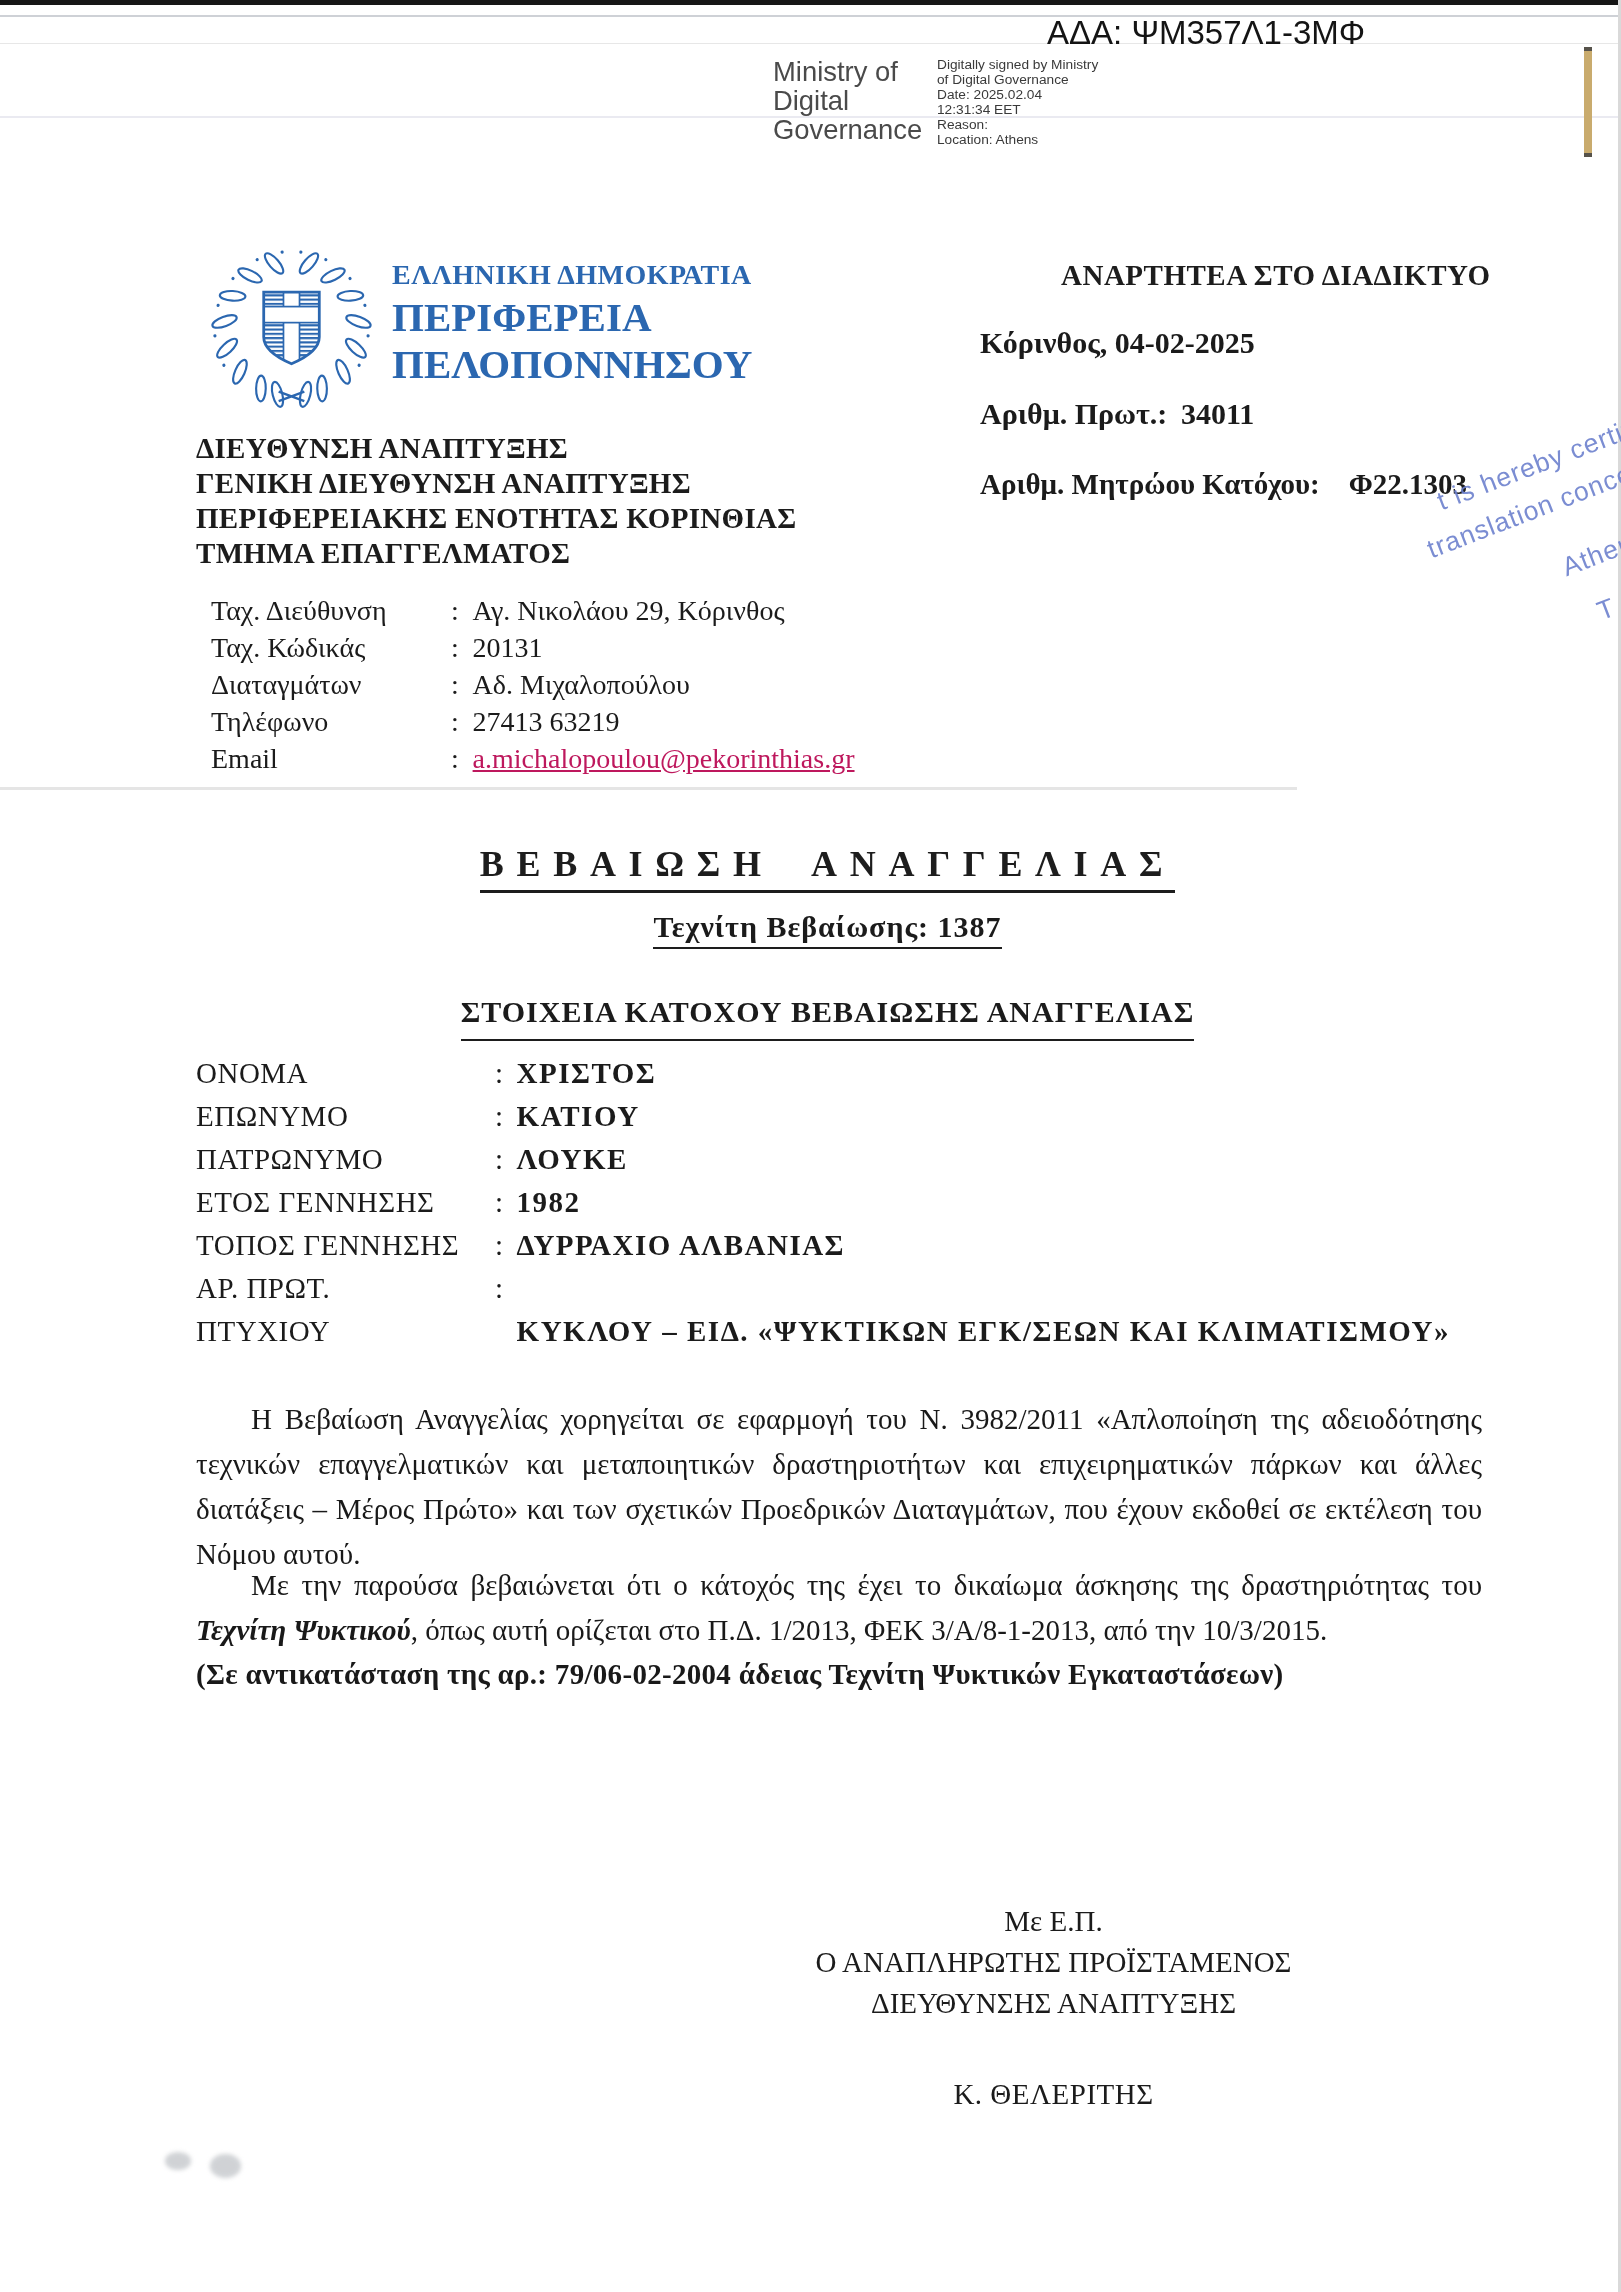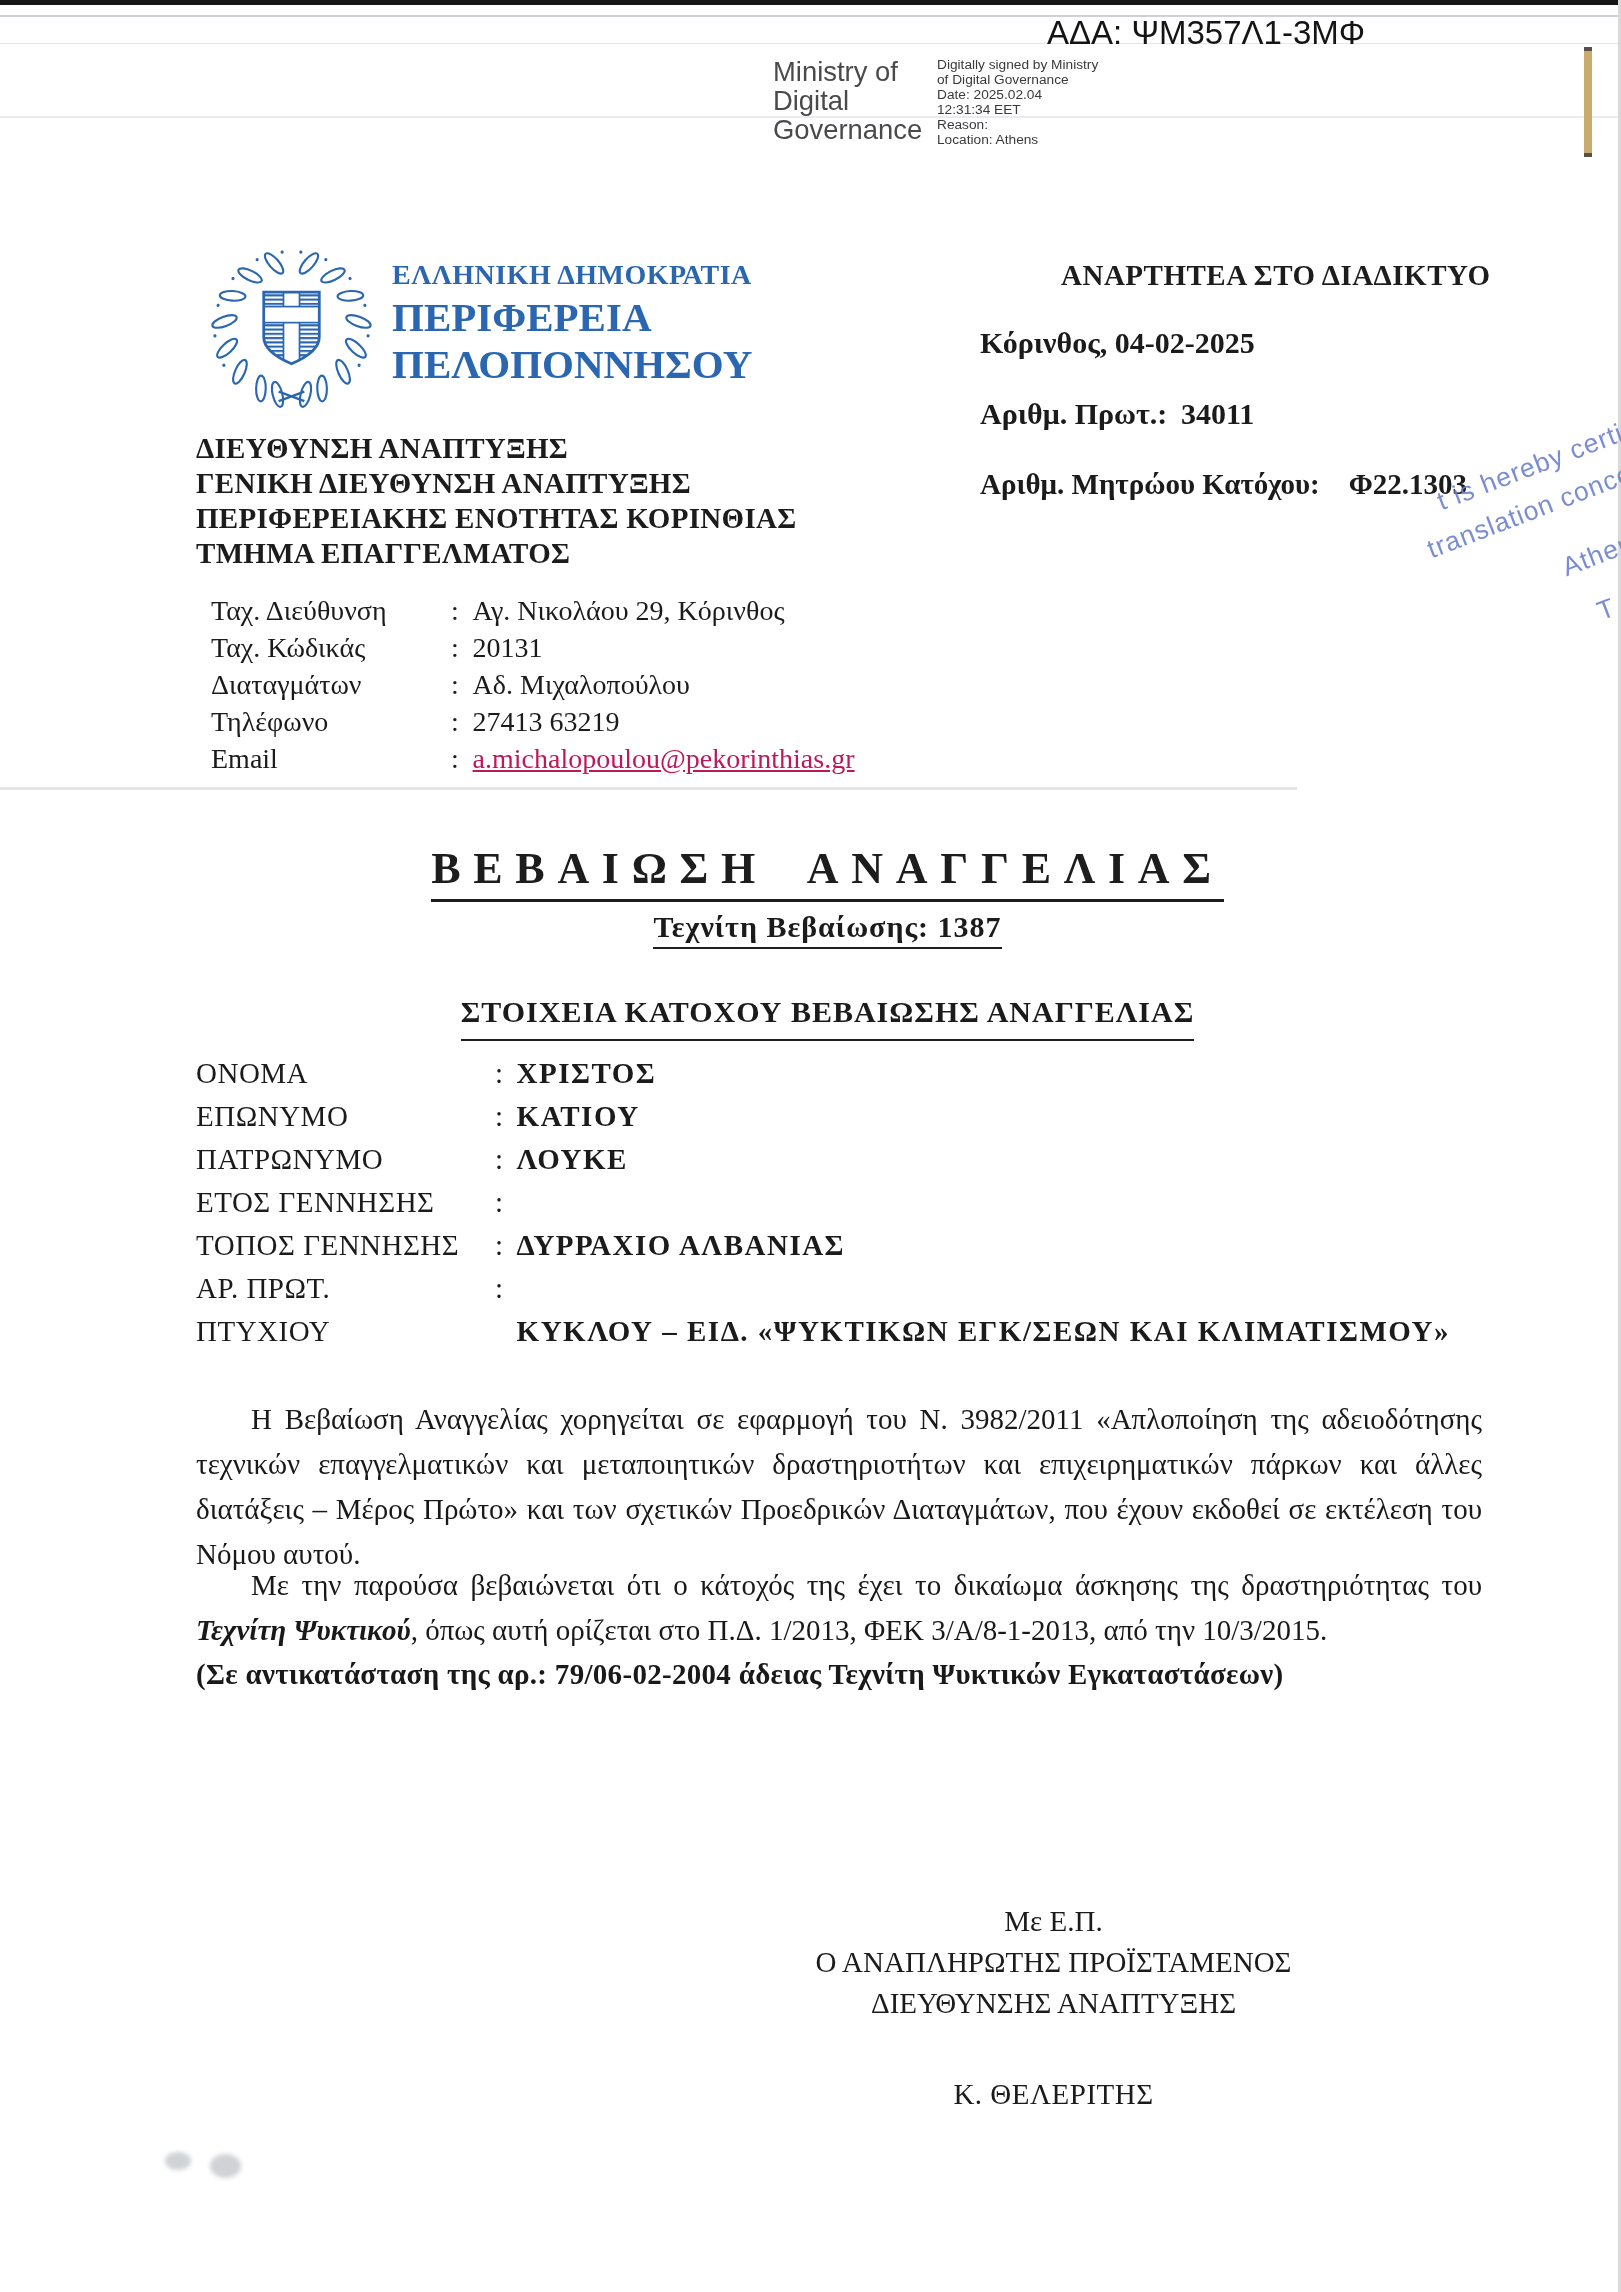--- a/index.html
+++ b/index.html
@@ -49,21 +49,21 @@
   .contact{left:211px;top:592px;font-size:28px;line-height:37px;}
   .c-row{display:flex;}
   .c-label{width:240px;flex:none;}
   .c-colon{width:21.6px;flex:none;}
   .c-value{white-space:nowrap;}
   .email-link{color:#be185d;text-decoration:underline;}
   
   .center-wrap{left:34px;right:0;text-align:center;}
   .doc-title{top:843px;}
   .doc-title .u{display:inline-block;border-bottom:3.9px solid #1d1d1d;padding-bottom:4.9px;
-      font-size:44px;font-weight:700;letter-spacing:12.7px;word-spacing:17.6px;color:#1d1d1d;}
+      font-size:36px;font-weight:700;letter-spacing:12.7px;word-spacing:17.6px;color:#1d1d1d;}
   .cert-no{top:910px;}
   .cert-no .u{display:inline-block;border-bottom:2.9px solid #1d1d1d;padding-bottom:2.9px;
       font-size:30px;font-weight:700;letter-spacing:1px;}
   .section-head{top:995px;}
   .section-head .u{display:inline-block;border-bottom:2.9px solid #1d1d1d;padding-bottom:10px;
       font-size:30px;font-weight:700;letter-spacing:1px;}
   
   .fields{left:196px;top:1057px;width:1304px;font-size:29px;}
   .f-row{display:grid;grid-template-columns:299px 21.6px 1fr;height:43px;align-items:baseline;}
   .f-label{letter-spacing:0.5px;}
@@ -238,20 +238,21 @@
       <span class="f-value">ΚΑΤΙΟΥ</span>
     </div>
     <div class="f-row">
       <span class="f-label">ΠΑΤΡΩΝΥΜΟ</span>
       <span class="f-colon">:</span>
       <span class="f-value">ΛΟΥΚΕ</span>
     </div>
     <div class="f-row">
       <span class="f-label">ΕΤΟΣ ΓΕΝΝΗΣΗΣ</span>
       <span class="f-colon">:</span>
+      <span class="f-value">1982</span>
     </div>
     <div class="f-row">
       <span class="f-label">ΤΟΠΟΣ ΓΕΝΝΗΣΗΣ</span>
       <span class="f-colon">:</span>
       <span class="f-value">ΔΥΡΡΑΧΙΟ ΑΛΒΑΝΙΑΣ</span>
     </div>
     <div class="f-row">
       <span class="f-label">ΑΡ. ΠΡΩΤ.</span>
       <span class="f-colon">:</span>
     </div>

